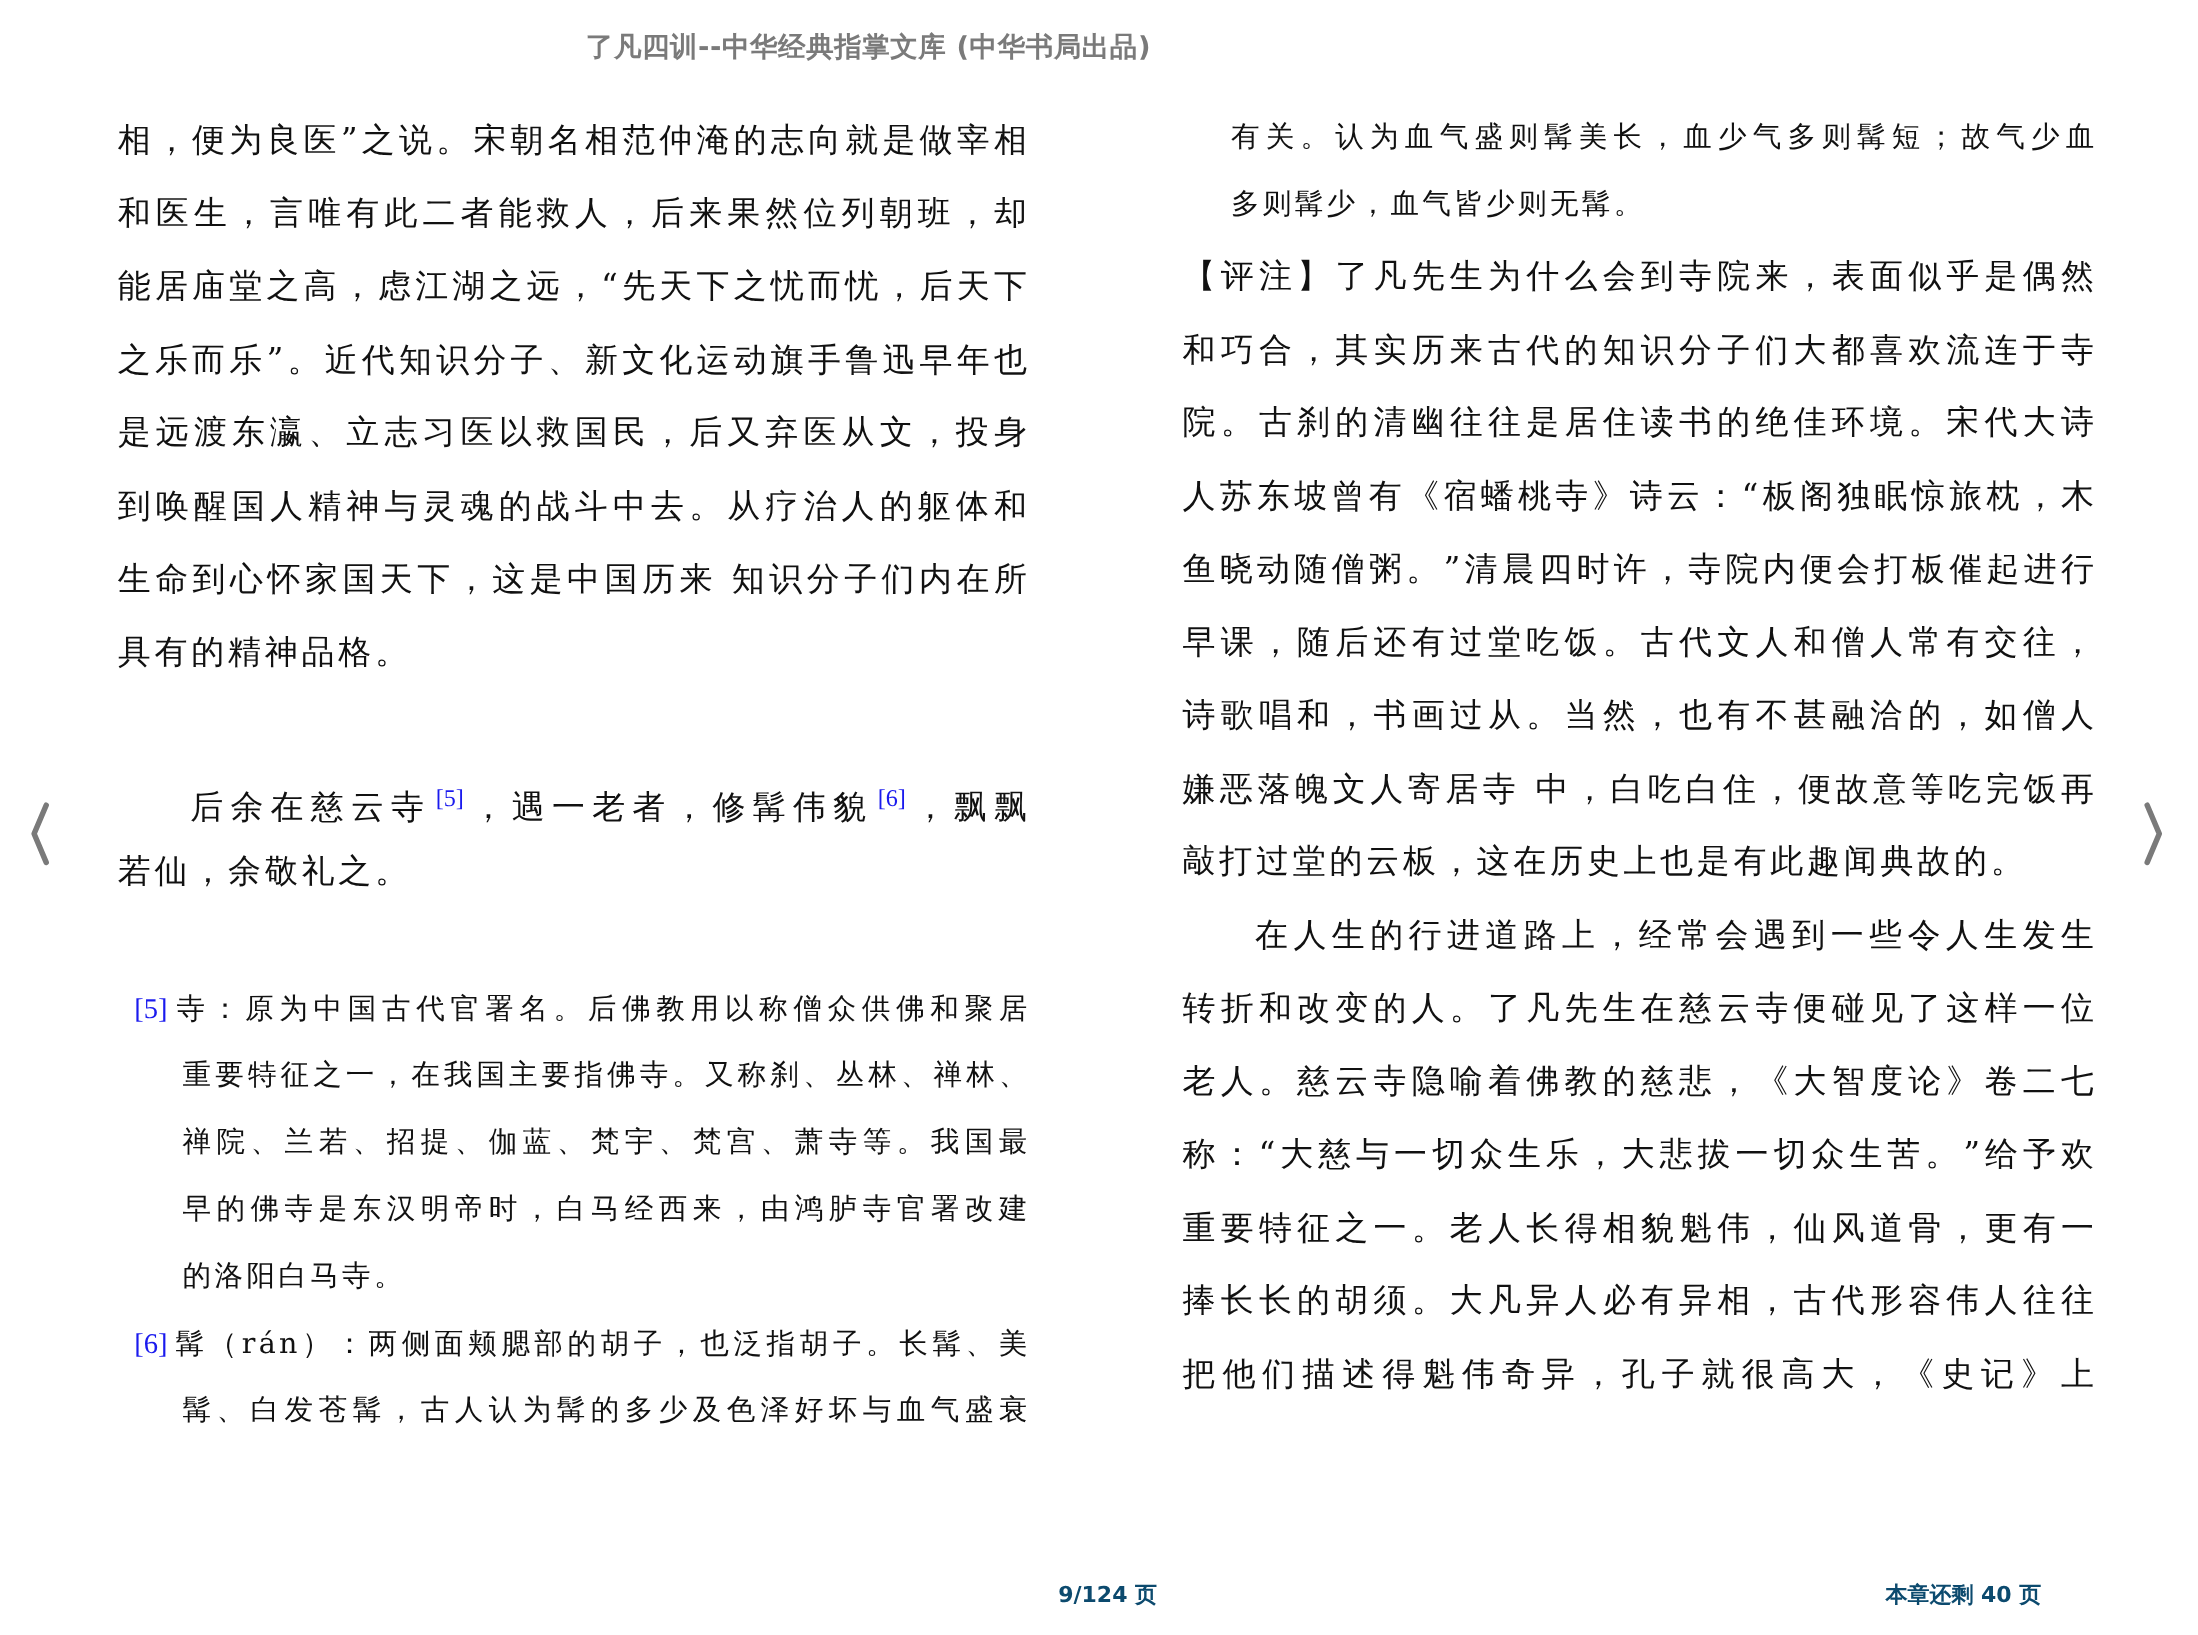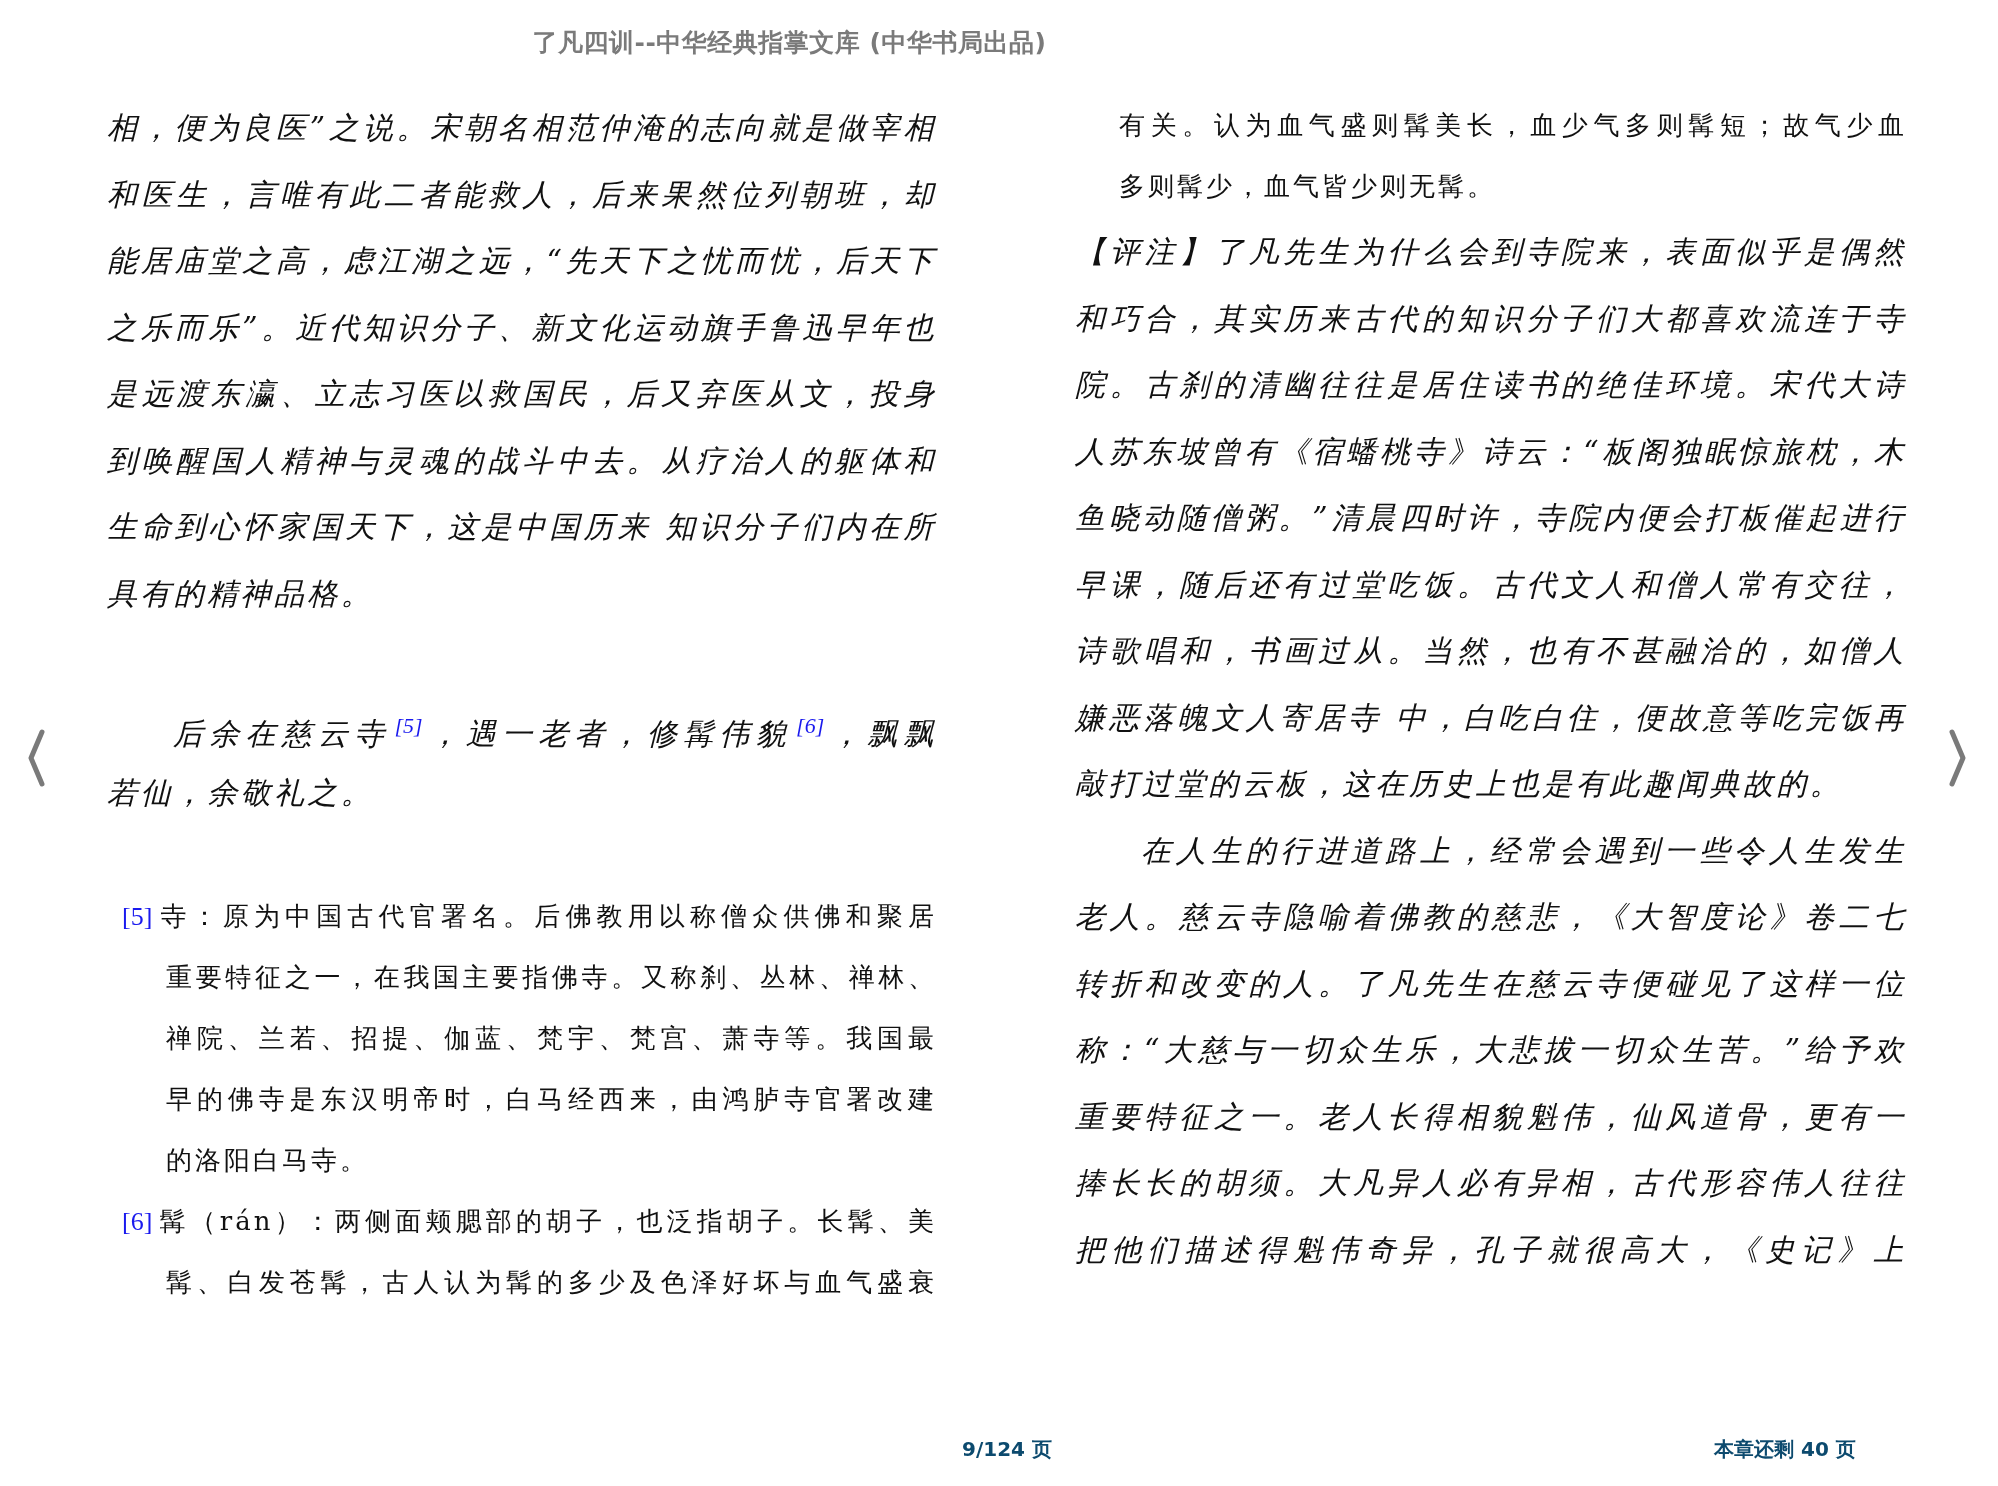--- a/index.html
+++ b/index.html
@@ -10,21 +10,21 @@
   .title {
     position:absolute; top:26px; left:0; width:1579px; text-align:center;
     font-family:"DejaVu Sans","Liberation Sans",sans-serif; font-weight:bold;
     font-size:25px; color:#7a7a7a; letter-spacing:0.5px;
   }
   .col { position:absolute; top:95px; }
   .col.left { left:107px; width:830px; }
   .col.right { left:1075px; width:832px; }
   .line {
     height:66.5px; line-height:66.5px; font-size:30px; white-space:nowrap;
-    letter-spacing:3.4px; text-align:justify; text-align-last:justify;font-style:italic;
+    letter-spacing:3.4px; text-align:justify; text-align-last:justify;
   }
   .line.last { text-align-last:left; }
   .indent { padding-left:66px; }
   .gap { height:66px; }
   .sup { color:#1a1aee; font-size:22px; vertical-align:super; font-family:"Liberation Serif",serif; letter-spacing:0; margin:0 4px; }
   .fn { font-size:26px; height:61px; line-height:61px; white-space:nowrap; letter-spacing:3px; text-align:justify; text-align-last:justify; }
   .fn.sub { padding-left:44px; }
   .fn.last { text-align-last:left; }
   .fn .ref { color:#1a1aee; font-family:"Liberation Serif",serif; letter-spacing:0; margin-right:6px; }
   .arrow {
@@ -93,22 +93,22 @@
     <div class="line">院。古刹的清幽往往是居住读书的绝佳环境。宋代大诗</div>
     <div class="line">人苏东坡曾有《宿蟠桃寺》诗云：“板阁独眠惊旅枕，木</div>
     <div class="line">鱼晓动随僧粥。”清晨四时许，寺院内便会打板催起进行</div>
     <div class="line">早课，随后还有过堂吃饭。古代文人和僧人常有交往，</div>
     <div class="line">诗歌唱和，书画过从。当然，也有不甚融洽的，如僧人</div>
     <div class="line">嫌恶落魄文人寄居寺 中，白吃白住，便故意等吃完饭再</div>
     <div class="line last">敲打过堂的云板，这在历史上也是有此趣闻典故的。</div>
   </div>
   <div>
     <div class="line indent">在人生的行进道路上，经常会遇到一些令人生发生</div>
+    <div class="line">转折和改变的人。了凡先生在慈云寺便碰见了这样一位</div>
     <div class="line">老人。慈云寺隐喻着佛教的慈悲，《大智度论》卷二七</div>
-    <div class="line">转折和改变的人。了凡先生在慈云寺便碰见了这样一位</div>
     <div class="line">称：“大慈与一切众生乐，大悲拔一切众生苦。”给予欢</div>
     <div class="line">重要特征之一。老人长得相貌魁伟，仙风道骨，更有一</div>
     <div class="line">捧长长的胡须。大凡异人必有异相，古代形容伟人往往</div>
     <div class="line">把他们描述得魁伟奇异，孔子就很高大，《史记》上</div>
   </div>
 </div>
 
 <div class="arrow left">
   <svg width="30" height="60" viewBox="0 0 30 60">
     <polyline points="20,4 9,30 20,56" fill="none" stroke="#7a7a7a" stroke-width="5" stroke-linecap="round" stroke-linejoin="round"></polyline>

